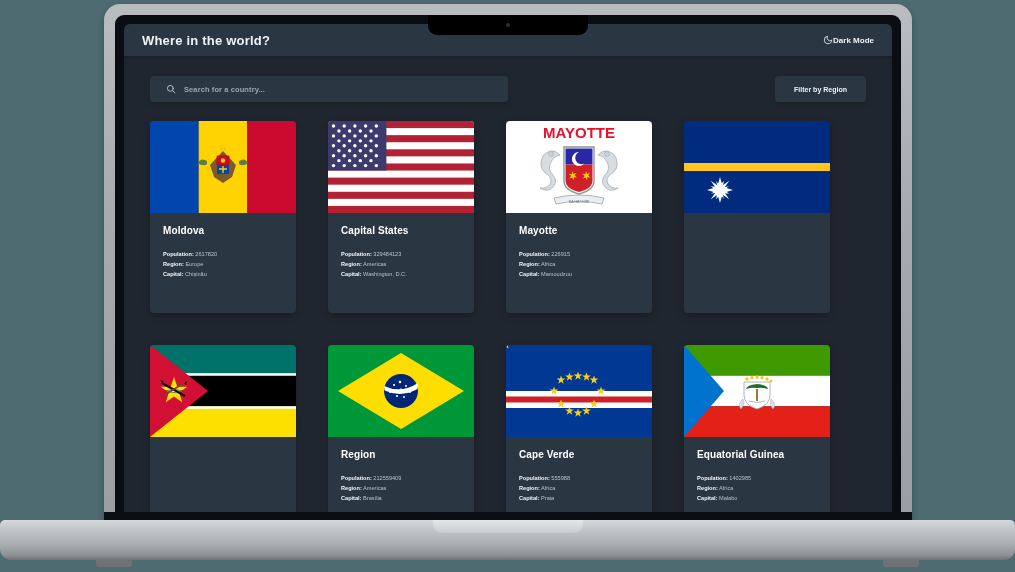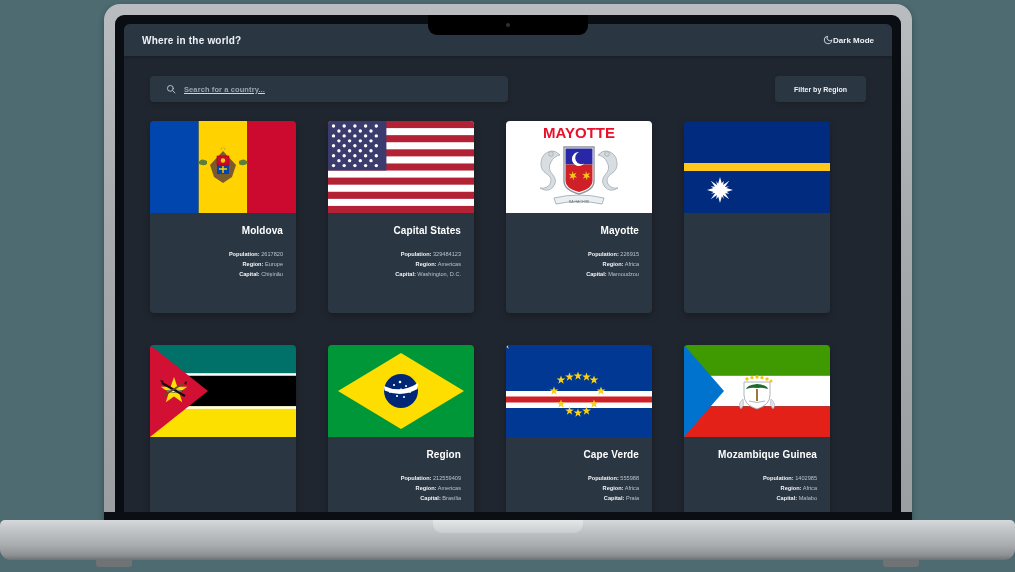--- a/index.html
+++ b/index.html
@@ -75,21 +75,21 @@
   
   .app { width:100%; height:100%; background:#20262f; color:#fff; }
 
   .topbar {
     height: 32px;
     background: #2b3643;
     display:flex; align-items:center; justify-content:space-between;
     padding: 0 18px;
     box-shadow: 0 1px 3px rgba(0,0,0,.25);
   }
-  .brand { font-size: 10px; font-weight: bold; letter-spacing:.2px; color:#eef2f6; }
+  .brand { font-size: 13px; font-weight: bold; letter-spacing:.2px; color:#eef2f6; }
   .darkmode { display:flex; align-items:center; cursor:pointer; }
   .darkmode .label { font-size: 8px; font-weight:bold; color:#eef2f6; }
   .moon { width:10px; height:10px; display:block; }
 
   .controls {
     display:flex; align-items:center; justify-content:space-between;
     padding: 20px 26px 0 26px;
   }
   .search-wrap {
     position:relative;
@@ -100,21 +100,20 @@
     padding-left: 16px;
     box-shadow: 0 2px 5px rgba(0,0,0,.18);
   }
   .search-icon { width:10px; height:10px; flex:0 0 auto; margin-right:8px; }
   .search-input {
     flex:1; height:100%;
     background:transparent; border:0; outline:none;
     color:#cfd6de; font-size:7.5px; font-weight:bold;
     font-family:"Liberation Sans", sans-serif;
     letter-spacing:.1px;
-    text-decoration:underline;
   }
   .search-input::placeholder { color:#9aa6b4; font-weight:bold; }
 
   .region-btn {
     width: 91px; height: 26px;
     background:#2b3643; border:0; border-radius:4px;
     color:#eef2f6; font-size:7px; font-weight:bold;
     font-family:"Liberation Sans", sans-serif;
     cursor:pointer;
     box-shadow: 0 2px 5px rgba(0,0,0,.18);
@@ -127,21 +126,21 @@
     padding: 19px 26px 0 26px;
     justify-content:start;
   }
   .card {
     width:146px; height:192px;
     background:#2b3643;
     border-radius: 4px;
     overflow:hidden;
     box-shadow: 0 3px 7px rgba(0,0,0,.25);
     cursor:pointer;
-    display:flex; flex-direction:column;text-align:right;
+    display:flex; flex-direction:column;
   }
   .flag {
     width:146px; height:92px;
     background:#1c222b;
     flex:0 0 auto;
     display:block;
   }
   .card-body { padding: 12px 13px 0 13px; }
   .card-title {
     font-size: 10px; font-weight:bold; color:#fff;
@@ -402,21 +401,21 @@
                     <circle cx="0" cy="-14" r="1.7"></circle>
                       <circle cx="5" cy="-13.4" r="1.7"></circle>
                     <circle cx="10" cy="-12" r="1.7"></circle>
                       <circle cx="14" cy="-10" r="1.5"></circle>
                   </g>
                   <path d="M-14 8 q-6 5 -2 10 q4 -4 2 -10z" fill="#dfe4e8" stroke="#9aa3ab" stroke-width=".5"></path>
                   <path d="M14 8 q6 5 2 10 q-4 -4 -2 -10z" fill="#dfe4e8" stroke="#9aa3ab" stroke-width=".5"></path>
                 </g>
               </svg>
               <div class="card-body">
-                <div class="card-title">Mozambique Guinea</div>
+                <div class="card-title">Equatorial Guinea</div>
                 <div class="meta">
                   <div><span class="k">Population:</span> <span class="v">1402985</span></div>
                   <div><span class="k">Region:</span> <span class="v">Africa</span></div>
                   <div><span class="k">Capital:</span> <span class="v">Malabo</span></div>
                 </div>
               </div>
             </div>
 
           </div>
         </div>

